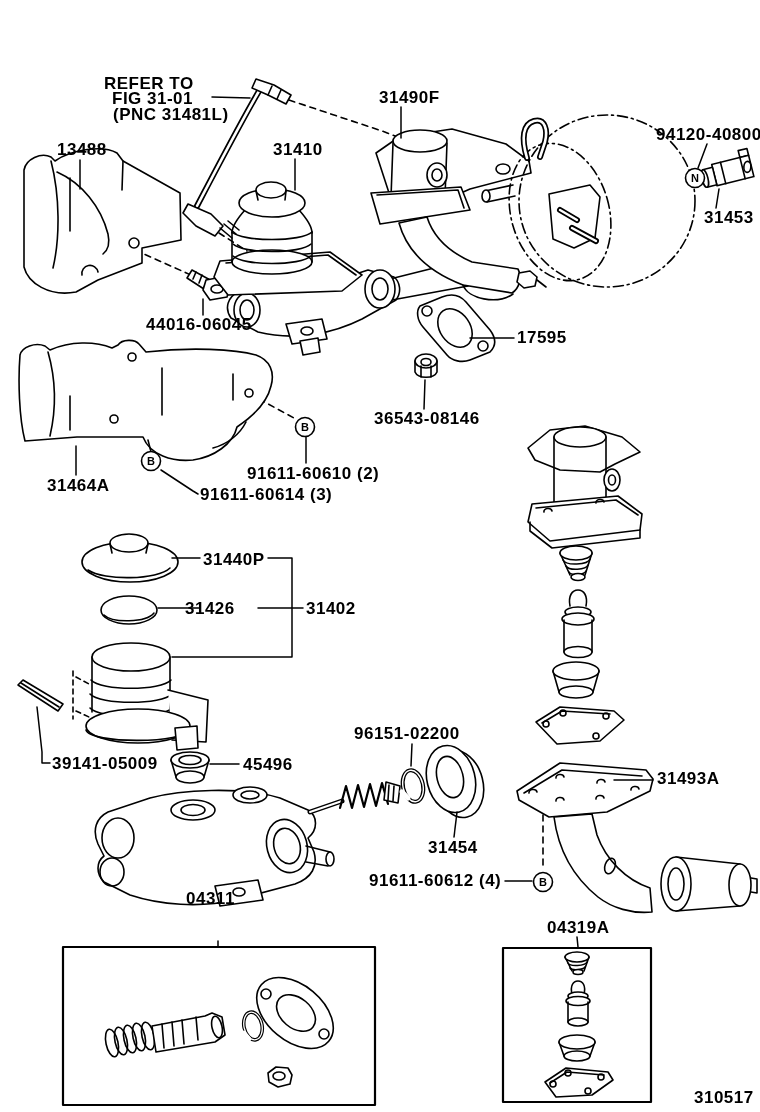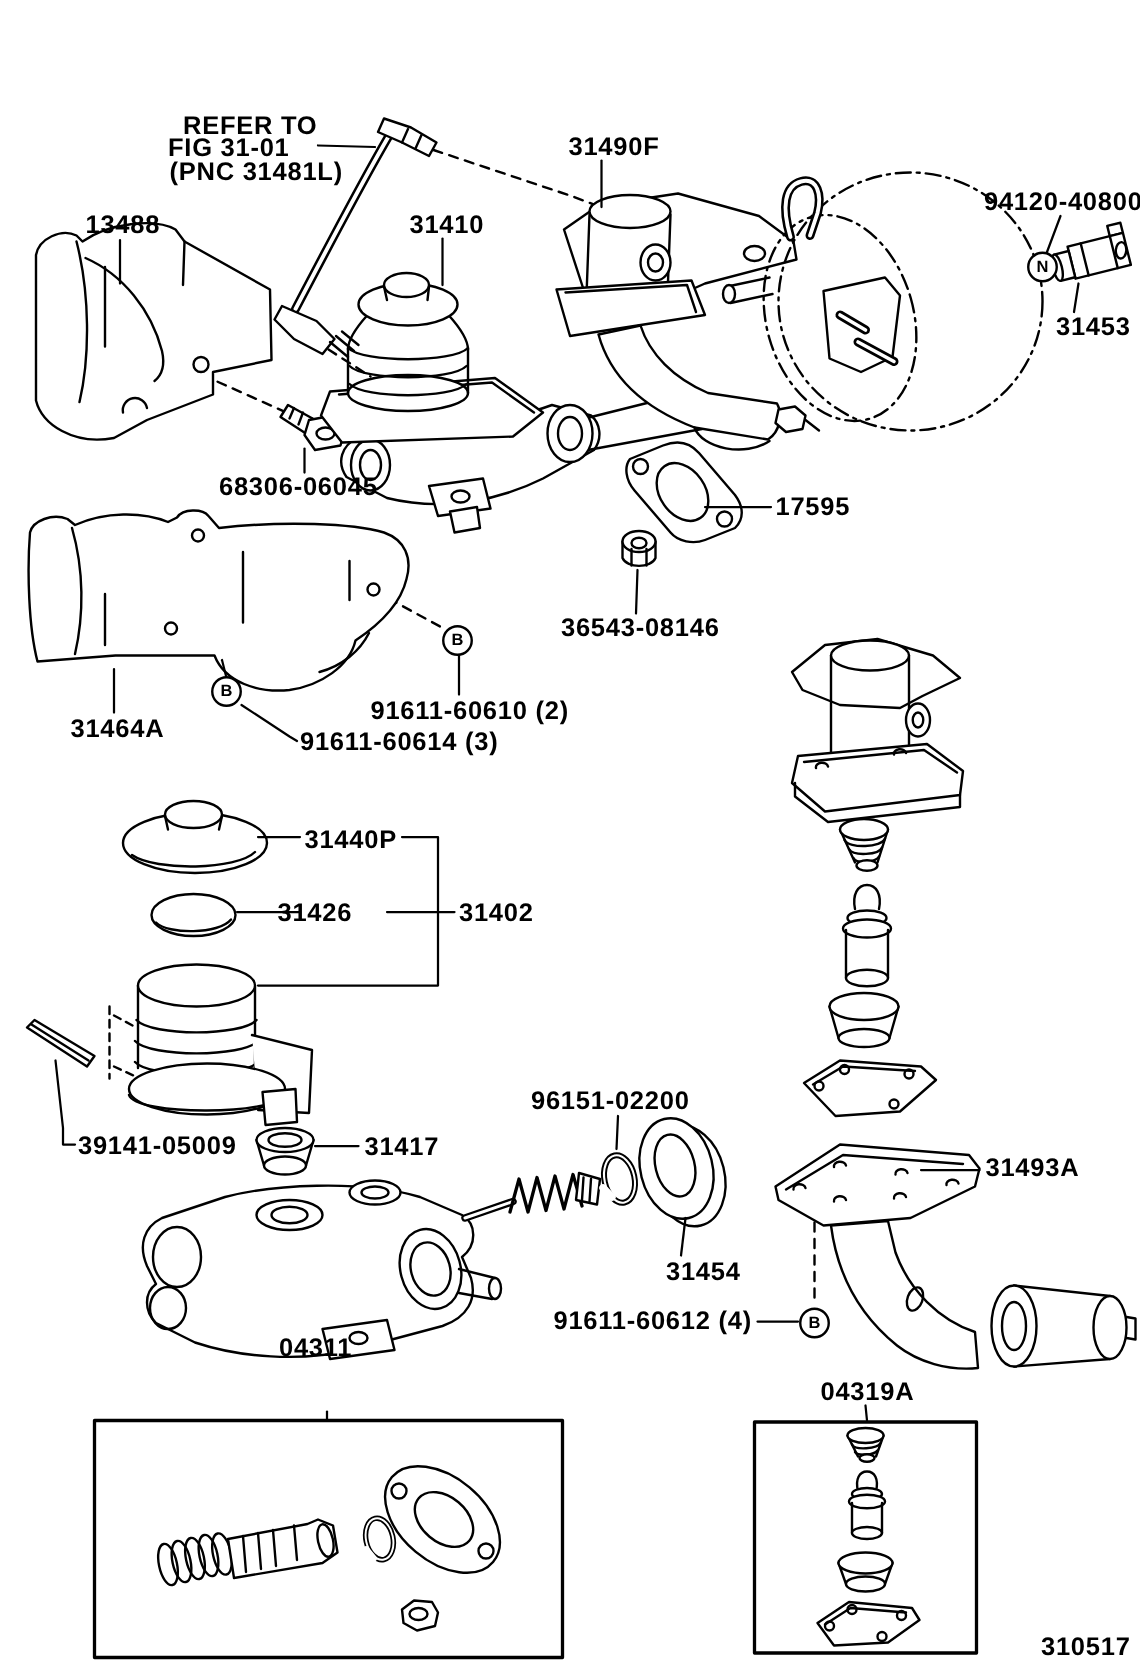--- a/index.html
+++ b/index.html
@@ -335,41 +335,41 @@
     <circle cx="543" cy="882" r="9.5" fill="#fff"></circle>
     <text x="543" y="882" font-size="11" font-weight="bold" text-anchor="middle" dominant-baseline="central" fill="#000" stroke="none">B</text>
   </g>
   <g>
     <circle cx="695" cy="178" r="9.5" fill="#fff"></circle>
     <text x="695" y="178" font-size="11" font-weight="bold" text-anchor="middle" dominant-baseline="central" fill="#000" stroke="none">N</text>
   </g>
 </g>
 </svg>
 
-<div class="pl" style="left:122px;top:75px">REFER TO</div>
+<div class="pl" style="left:104px;top:75px">REFER TO</div>
 <div class="pl" style="left:112px;top:90px">FIG 31-01</div>
 <div class="pl" style="left:113px;top:106px">(PNC 31481L)</div>
 
 <div class="pl" style="left:57px;top:141px">13488</div>
 <div class="pl" style="left:273px;top:141px">31410</div>
 <div class="pl" style="left:379px;top:89px">31490F</div>
 <div class="pl" style="left:656px;top:126px">94120-40800</div>
 <div class="pl" style="left:704px;top:209px">31453</div>
-<div class="pl" style="left:146px;top:316px">68306-06045</div>
+<div class="pl" style="left:146px;top:316px">44016-06045</div>
 <div class="pl" style="left:517px;top:329px">17595</div>
 <div class="pl" style="left:374px;top:410px">36543-08146</div>
 <div class="pl" style="left:47px;top:477px">31464A</div>
 <div class="pl" style="left:247px;top:465px">91611-60610 (2)</div>
 <div class="pl" style="left:200px;top:486px">91611-60614 (3)</div>
 <div class="pl" style="left:203px;top:551px">31440P</div>
 <div class="pl" style="left:185px;top:600px">31426</div>
 <div class="pl" style="left:306px;top:600px">31402</div>
 <div class="pl" style="left:52px;top:755px">39141-05009</div>
-<div class="pl" style="left:243px;top:756px">31417</div>
+<div class="pl" style="left:243px;top:756px">45496</div>
 <div class="pl" style="left:354px;top:725px">96151-02200</div>
-<div class="pl" style="left:444px;top:839px">31454</div>
+<div class="pl" style="left:428px;top:839px">31454</div>
 <div class="pl" style="left:369px;top:872px">91611-60612 (4)</div>
 <div class="pl" style="left:657px;top:770px">31493A</div>
 <div class="pl" style="left:186px;top:890px">04311</div>
 <div class="pl" style="left:547px;top:919px">04319A</div>
 <div class="pl" style="left:694px;top:1089px">310517</div>
 
 </div>
 
 </body></html>

